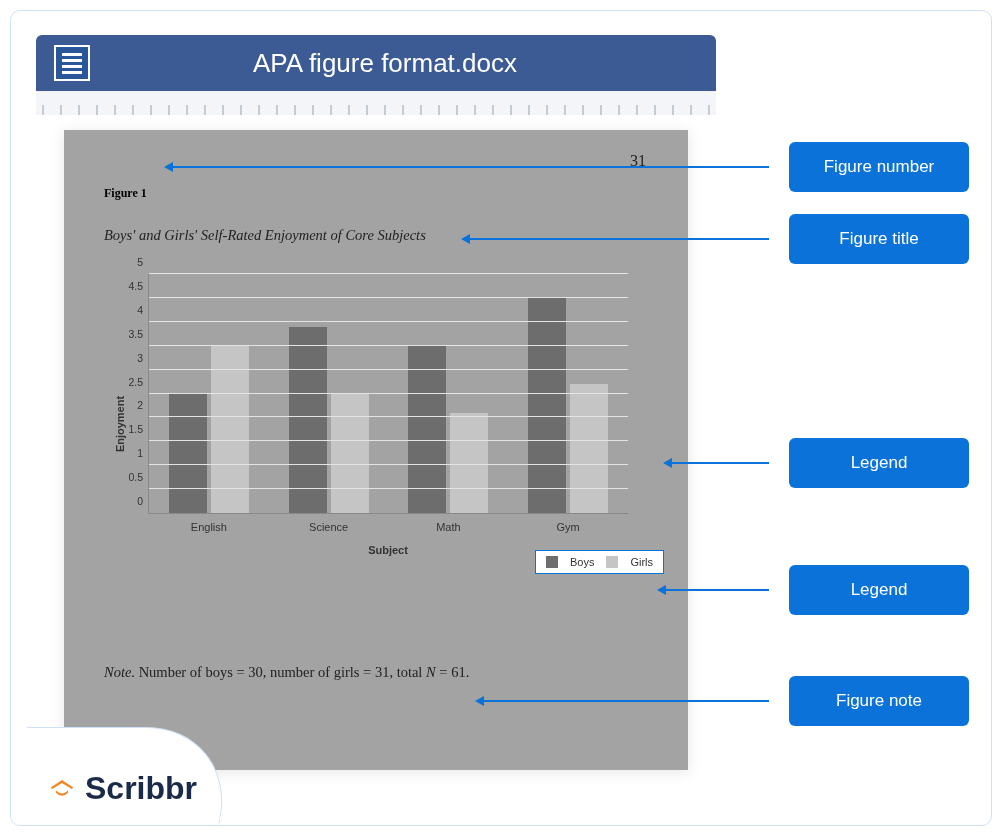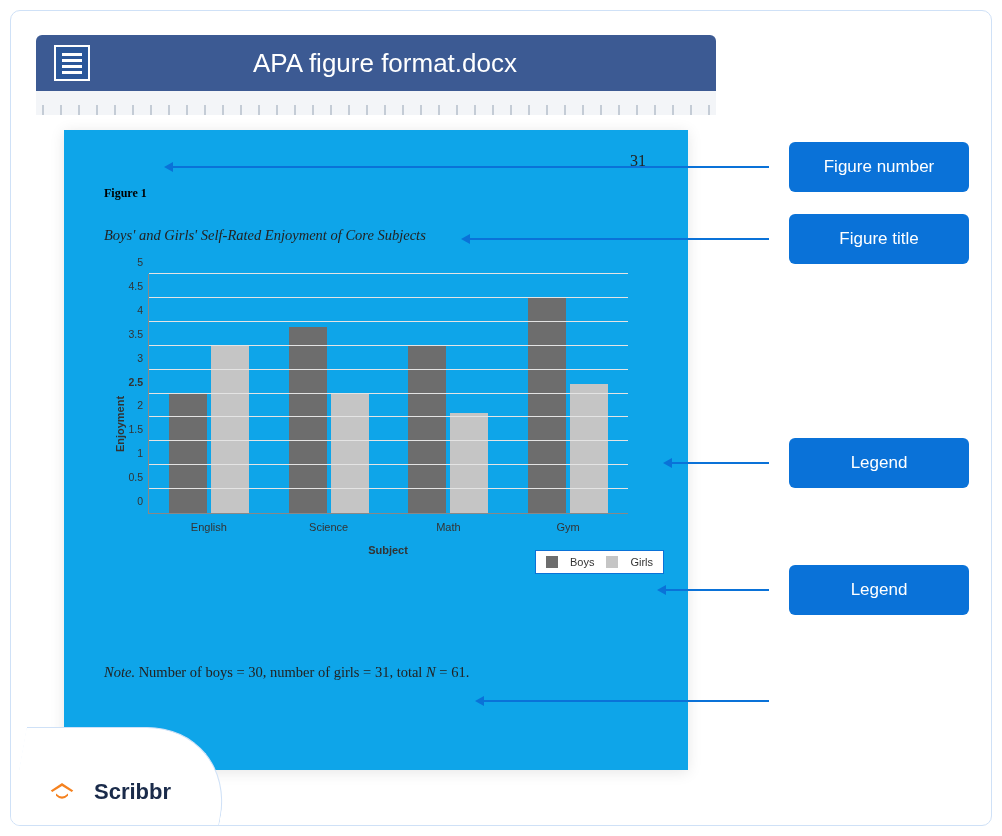--- a/index.html
+++ b/index.html
@@ -63,21 +63,21 @@
     justify-content: space-between;
   }
   .ruler span {
     width: 1.5px; height: 10px;
     background: #c4ccd6;
   }
   .page {
     position: absolute;
     left: 53px; top: 119px;
     width: 624px; height: 640px;
-    background: #0ea5e9;
+    background: #a3a3a3;
     box-shadow: 0 2px 14px rgba(0,0,0,0.10);
     padding: 28px 40px 20px 40px;
   }
   .page-num {
     position: absolute;
     right: 42px; top: 22px;
     font-family: Georgia, "Times New Roman", serif;
     font-size: 16px;
     color: #222;
   }
@@ -227,22 +227,22 @@
     border-right: 9px solid #0a72d8;
   }
 
   
   .logo {
     position: absolute;
     left: 36px;
     bottom: 18px;
     display: flex;
     align-items: center;
-    gap: 17px;
-    font-size: 22px;
+    gap: 8px;
+    font-size: 32px;
     font-weight: 700;
     color: #1a2b4a;
   }
   .logo svg { width: 30px; height: 30px; }
   .page-curl {
     position: absolute;
     left: -2px;
     bottom: -2px;
     width: 210px;
     height: 100px;
@@ -346,21 +346,21 @@
       <div class="y-tick" style="bottom: 0%;">0</div>
           <div class="grid-line" style="bottom: 10%;"></div>
           <div class="y-tick" style="bottom: 10%;">0.5</div>
           <div class="grid-line" style="bottom: 20%;"></div>
           <div class="y-tick" style="bottom: 20%;">1</div>
           <div class="grid-line" style="bottom: 30%;"></div>
           <div class="y-tick" style="bottom: 30%;">1.5</div>
           <div class="grid-line" style="bottom: 40%;"></div>
           <div class="y-tick" style="bottom: 40%;">2</div>
           <div class="grid-line" style="bottom: 50%;"></div>
-          <div class="y-tick" style="bottom: 50%; font-weight: bold;">2.5</div>
+          <div class="y-tick" style="bottom: 50%;">2.5</div>
           <div class="grid-line" style="bottom: 60%;"></div>
           <div class="y-tick" style="bottom: 60%;">3</div>
           <div class="grid-line" style="bottom: 70%;"></div>
           <div class="y-tick" style="bottom: 70%;">3.5</div>
           <div class="grid-line" style="bottom: 80%;"></div>
           <div class="y-tick" style="bottom: 80%;">4</div>
           <div class="grid-line" style="bottom: 90%;"></div>
           <div class="y-tick" style="bottom: 90%;">4.5</div>
           <div class="grid-line" style="bottom: 100%;"></div>
           <div class="y-tick" style="bottom: 100%;">5</div>
@@ -376,20 +376,21 @@
 
     <div class="fig-note">
       <span class="note-label">Note.</span><span> Number of boys = 30, number of girls = 31, total </span><span class="N">N</span><span> = 61.</span>
     </div>
   </div>
 
   <div class="callout" style="top:131px">Figure number</div>
   <div class="callout" style="top:203px">Figure title</div>
   <div class="callout" style="top:427px">Legend</div>
   <div class="callout" style="top:554px">Legend</div>
+  <div class="callout" style="top:665px">Figure note</div>
 
   <div class="arrow-line" style="top:155px; left:161px; width:597px;"></div>
   <div class="arrow-head" style="top:151px; left:153px;"></div>
 
   <div class="arrow-line" style="top:227px; left:458px; width:300px;"></div>
   <div class="arrow-head" style="top:223px; left:450px;"></div>
 
   <div class="arrow-line" style="top:451px; left:660px; width:98px;"></div>
   <div class="arrow-head" style="top:447px; left:652px;"></div>
 

